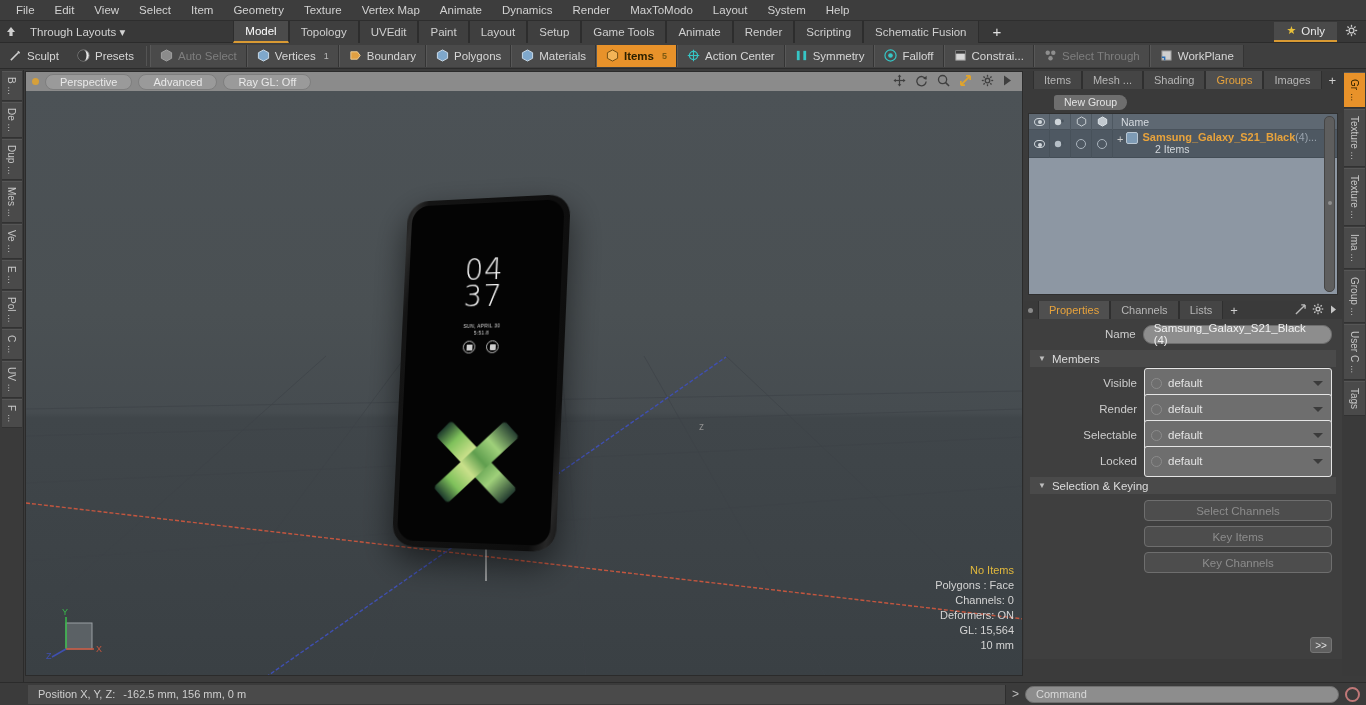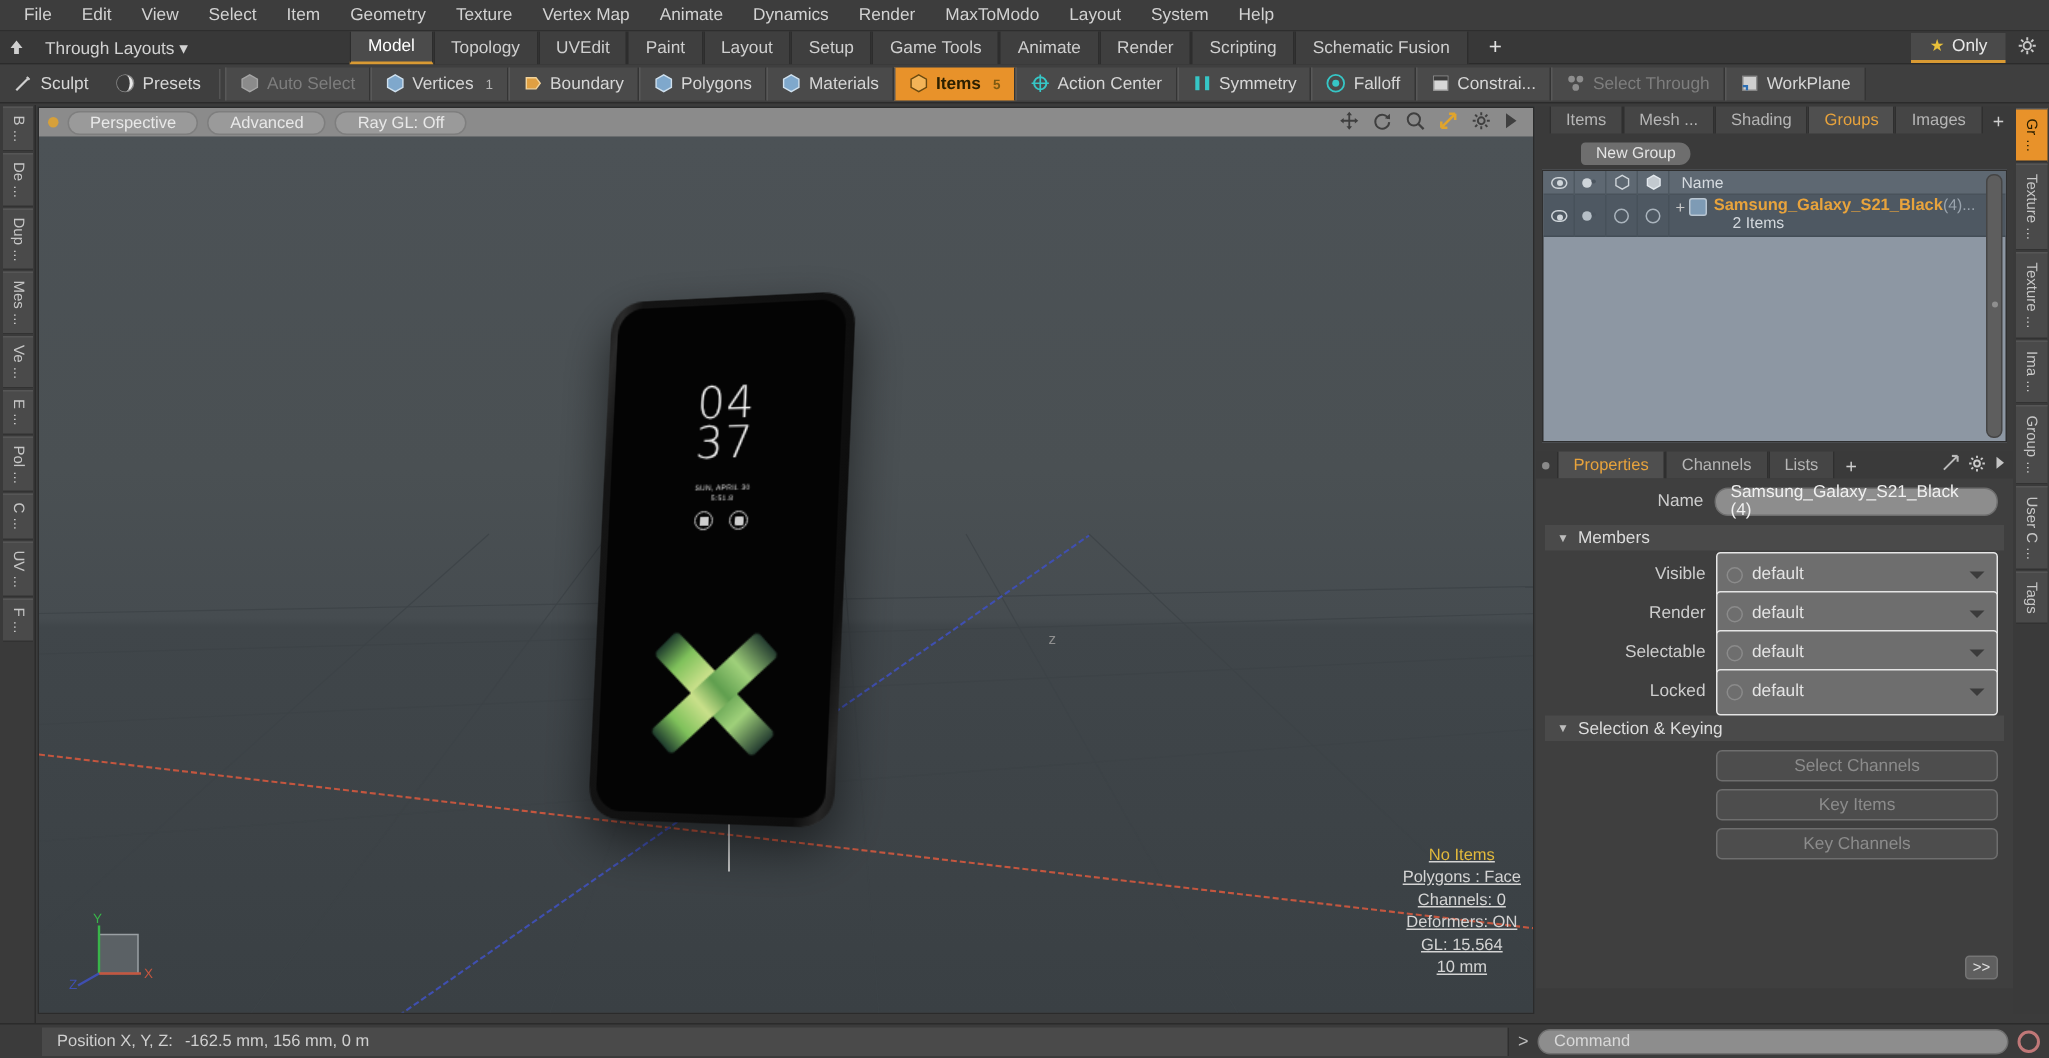--- a/index.html
+++ b/index.html
@@ -165,22 +165,22 @@
   }
   .xbar.a { transform: rotate(44deg); }
   .xbar.b { transform: rotate(-44deg); }
 
   .axis-label-z {
     position: absolute; left: 673px; top: 330px; color: #8f8f8f; font-size: 10px;
   }
 
   
   .vp-stats {
-    position: absolute; right: 8px; bottom: 22px; text-align: center;
-    font-size: 11px; line-height: 15px; color: #d4d4d4; z-index: 6; text-decoration: underline;
+    position: absolute; right: 8px; bottom: 22px; text-align: right;
+    font-size: 11px; line-height: 15px; color: #d4d4d4; z-index: 6;
   }
   .vp-stats .hl { color: #e2b93c; }
 
   
   .statusbar {
     position: absolute; left: 0; bottom: 0; width: 1366px; height: 23px;
     background: #3b3b3b; display: flex; align-items: center;
     border-top: 1px solid #2b2b2b;
   }
   .pos-field {

